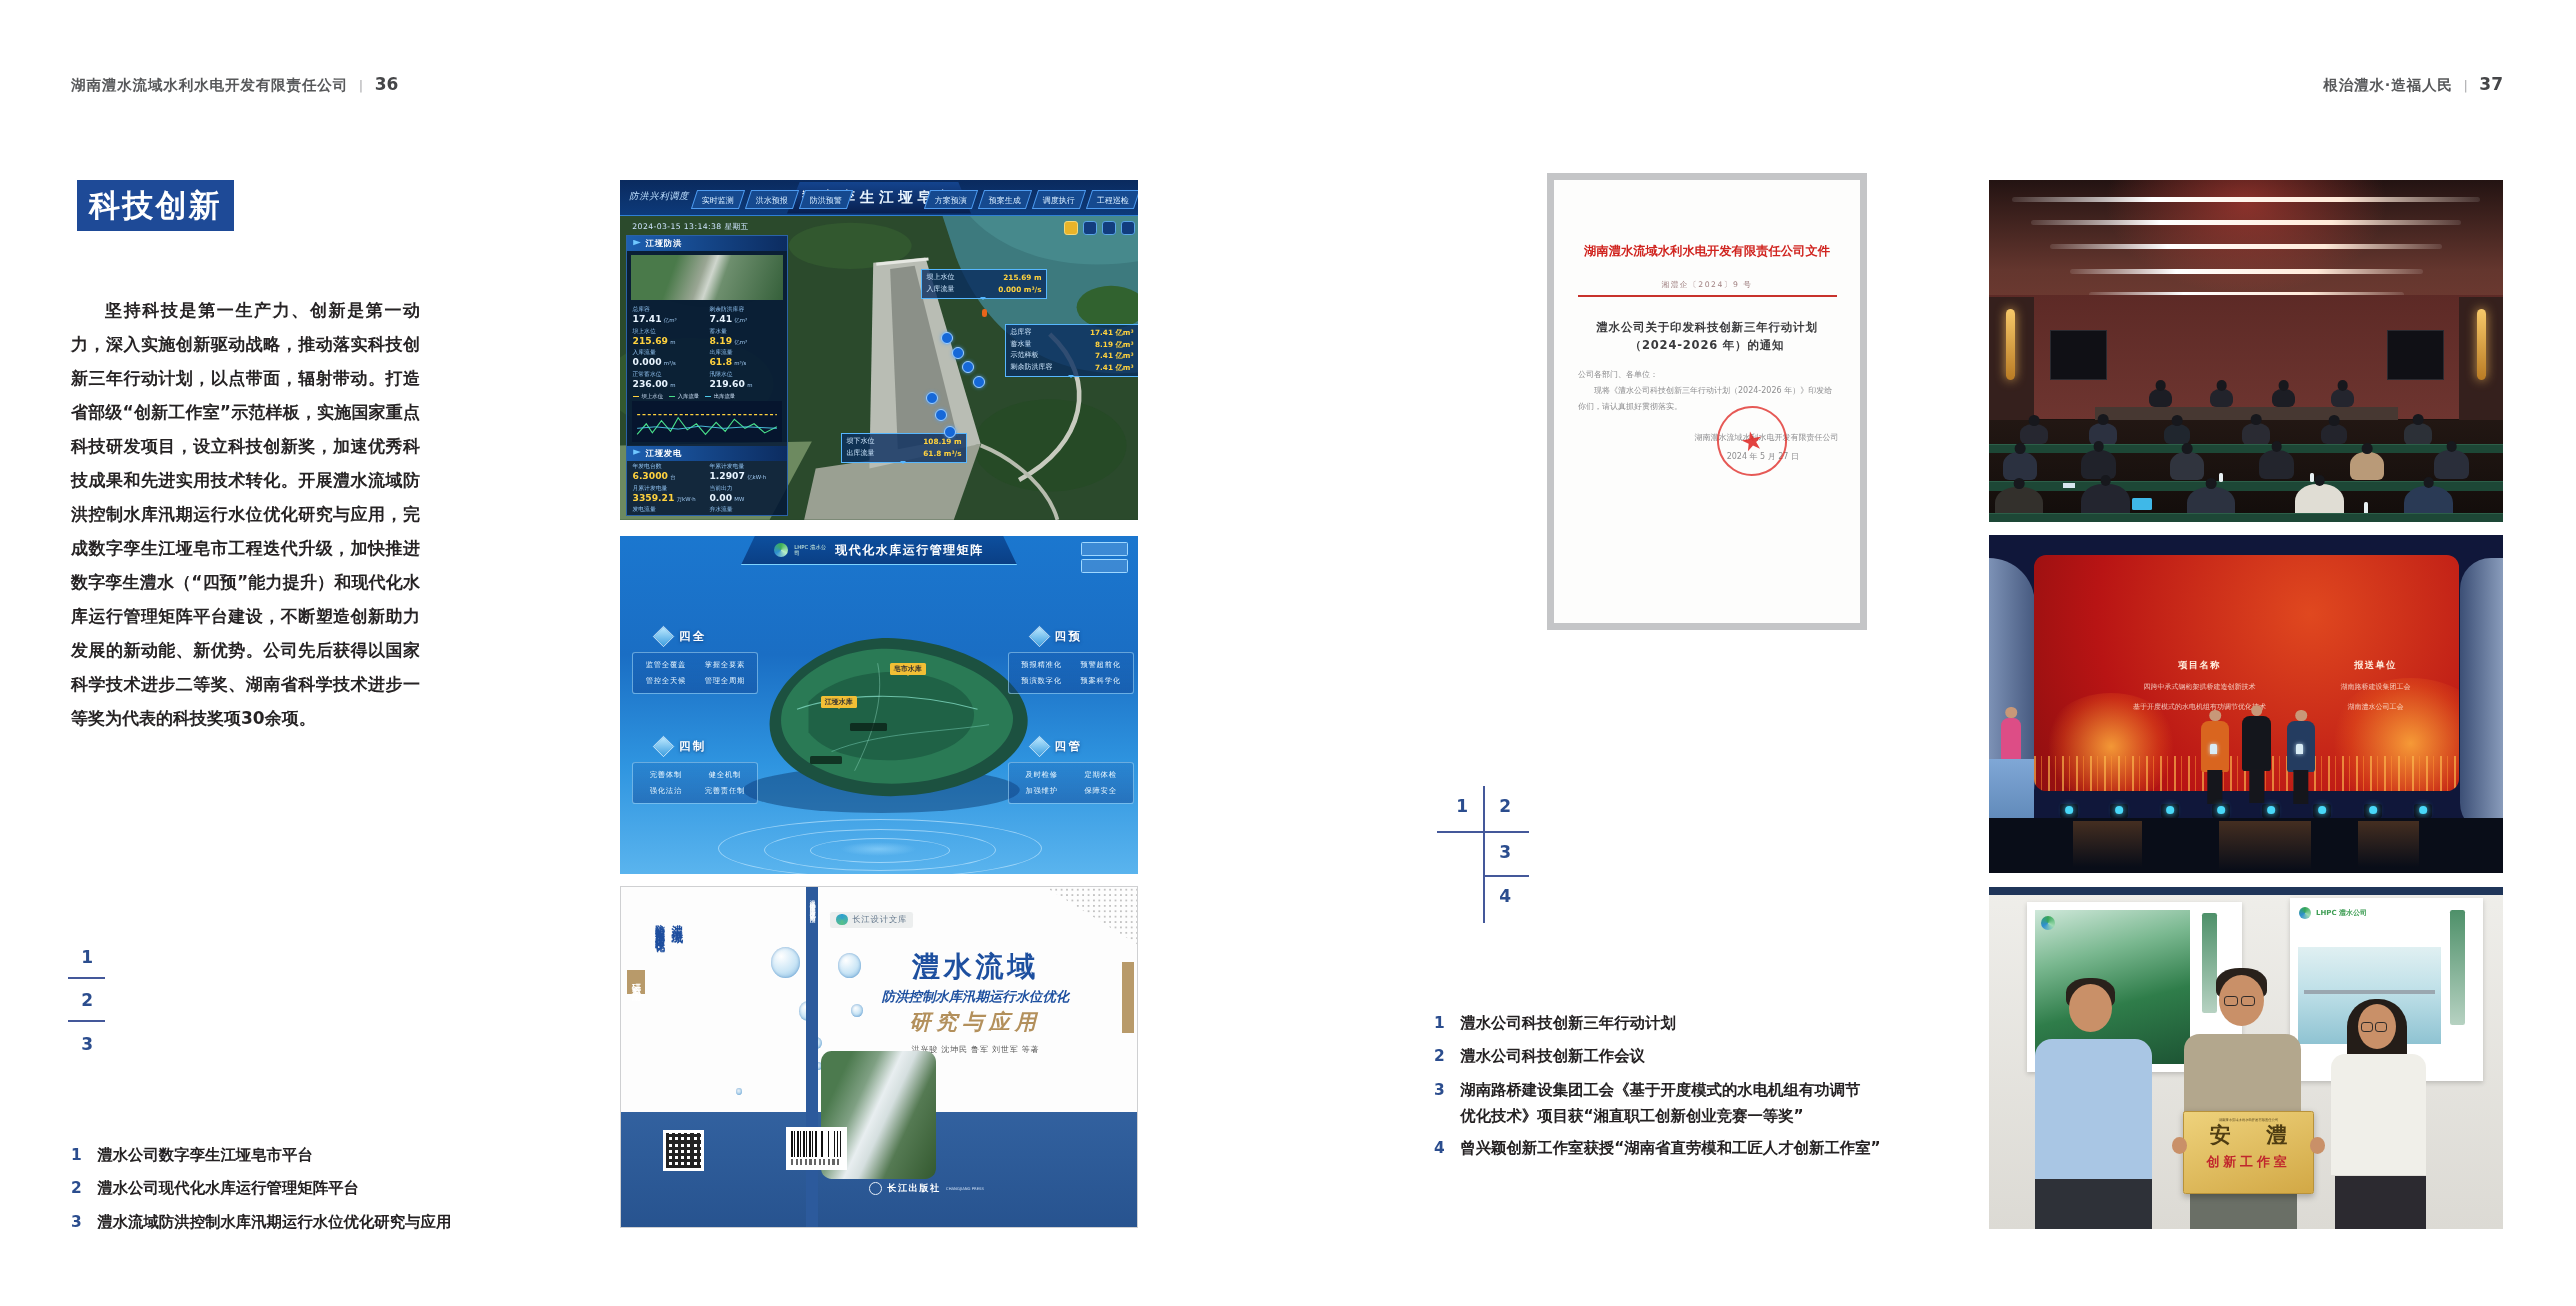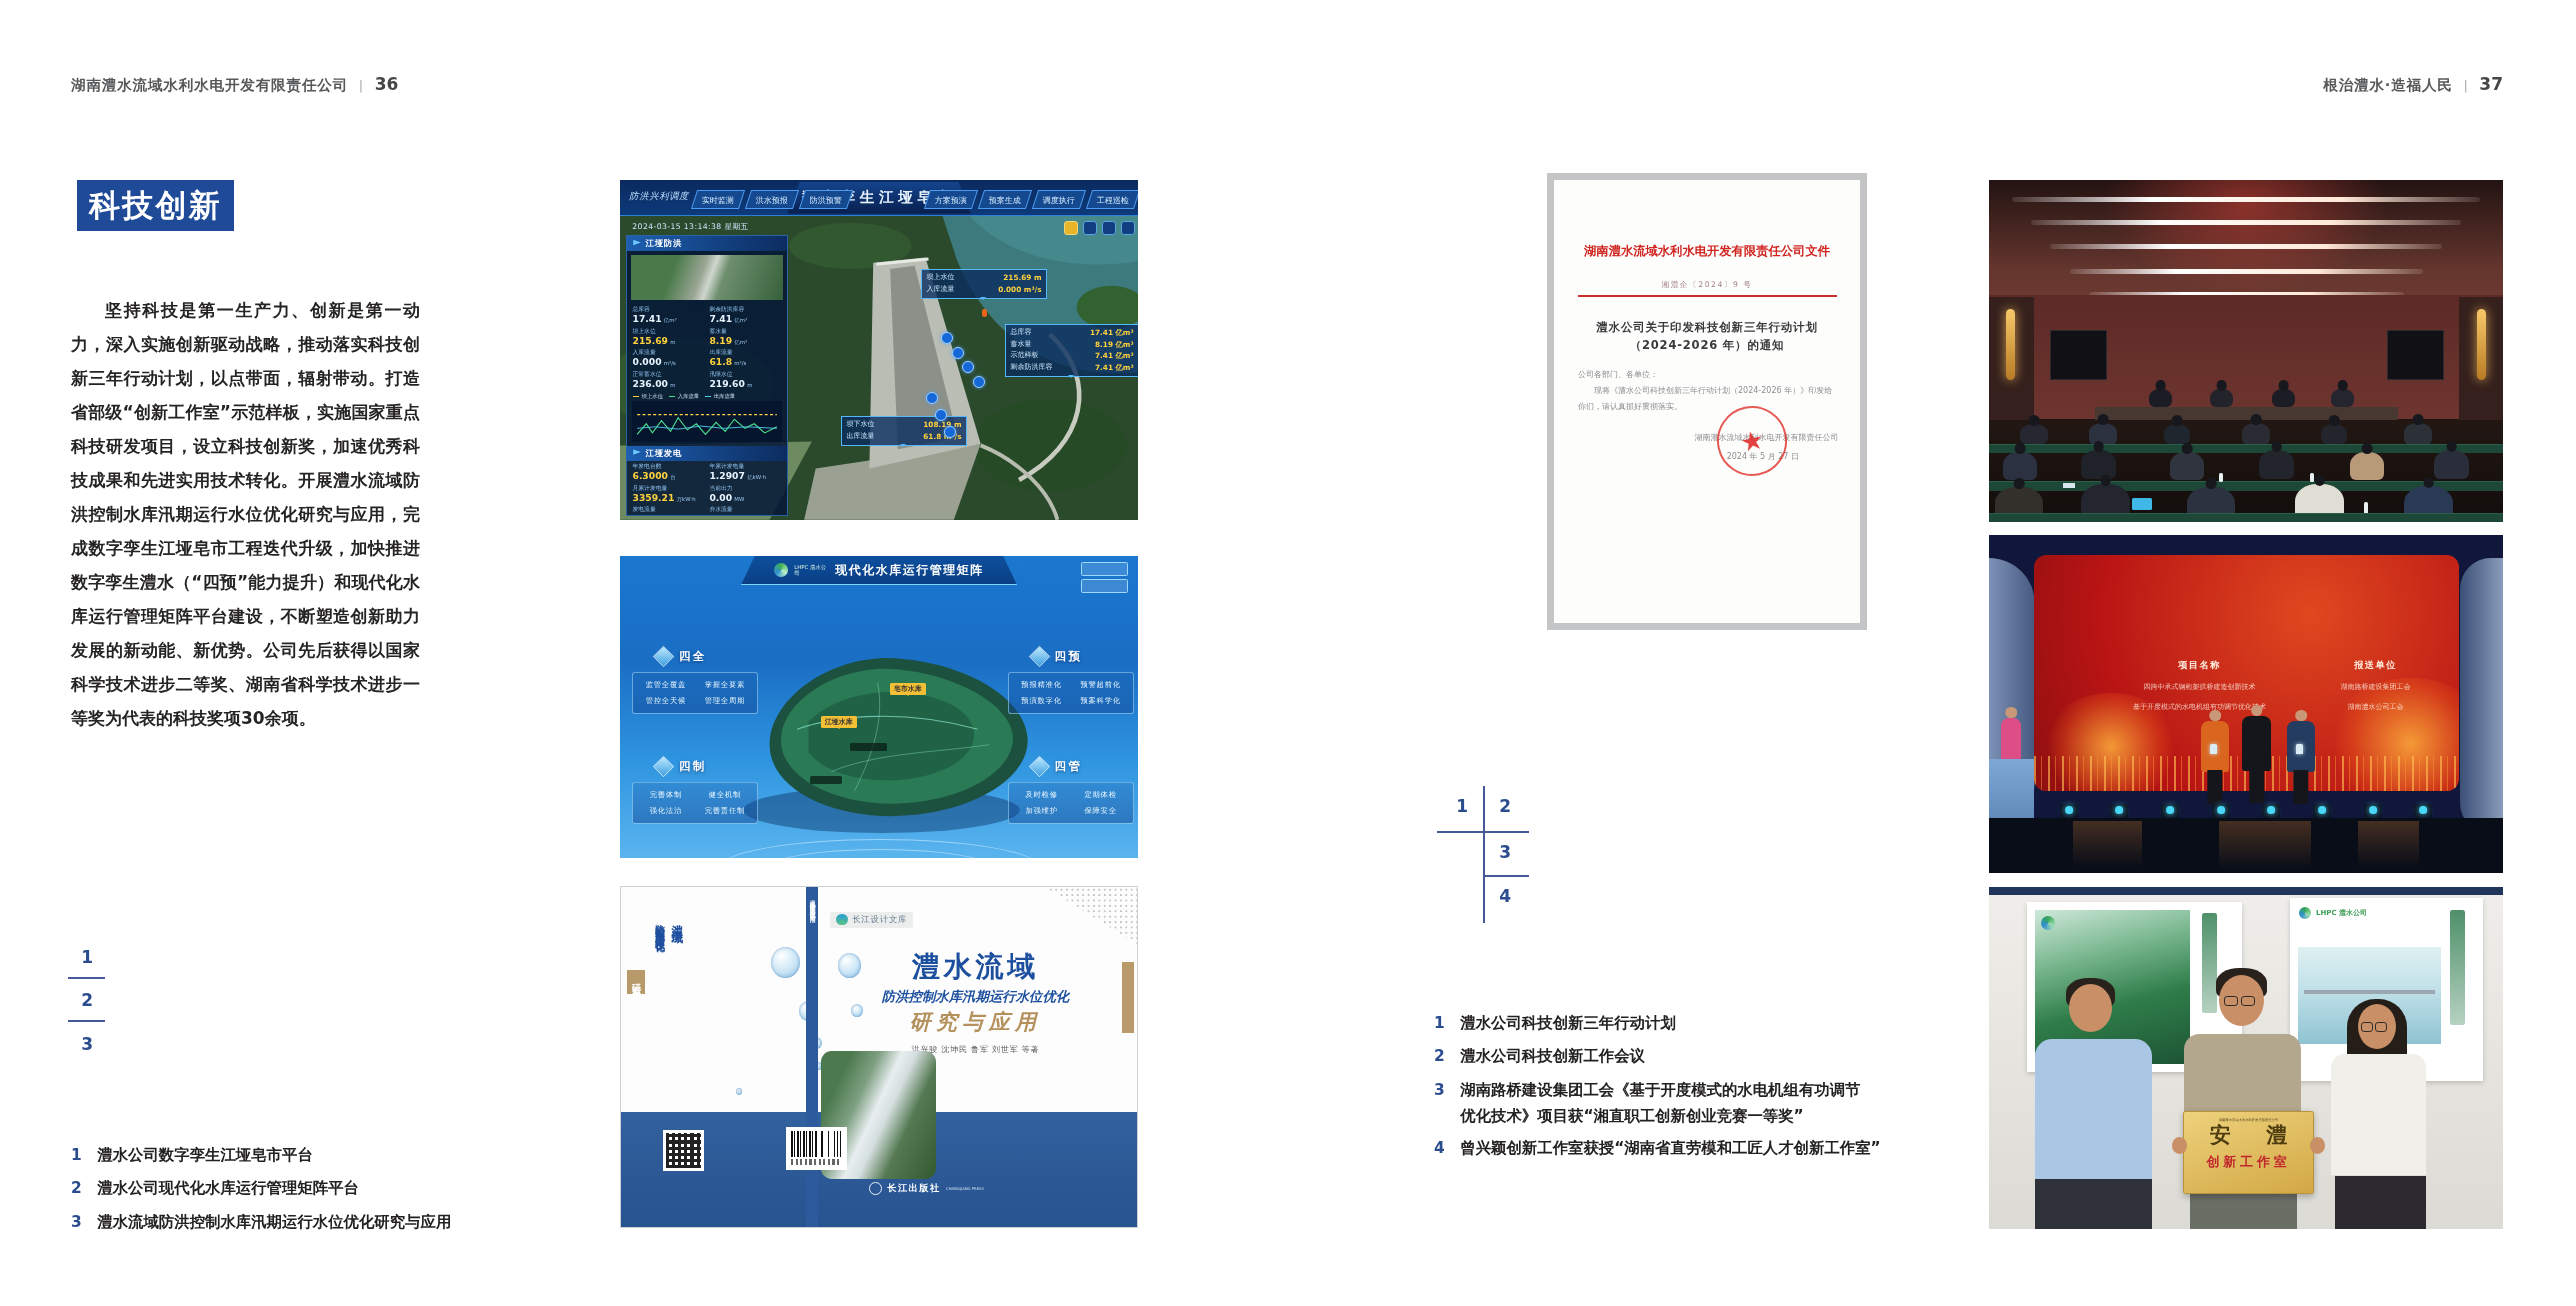--- a/index.html
+++ b/index.html
@@ -375,41 +375,41 @@
         </div>
       <div class="row">
           <em>示范样板</em>
           <b>7.41 亿m³</b>
         </div>
       <div class="row">
           <em>剩余防洪库容</em>
           <b>7.41 亿m³</b>
         </div>
     </div>
-    <div class="abs callout" style="left:221px;top:236px;width:115px">
+    <div class="abs callout" style="left:221px;top:253px;width:115px">
       <div class="row">
           <em>坝下水位</em>
           <b>108.19 m</b>
         </div>
       <div class="row">
           <em>出库流量</em>
           <b>61.8 m³/s</b>
         </div>
     </div>
     <span class="abs pin" style="left:321px;top:152px"></span>
     <span class="abs pin" style="left:332px;top:167px"></span>
     <span class="abs pin" style="left:342px;top:181px"></span>
     <span class="abs pin" style="left:353px;top:196px"></span>
     <span class="abs pin" style="left:306px;top:212px"></span>
     <span class="abs pin" style="left:315px;top:229px"></span>
     <span class="abs pin" style="left:324px;top:246px"></span>
     <span class="abs worker" style="left:362px;top:129px"></span>
   </div>
 
-  <div class="abs fig f2" style="left:620px;top:556px;width:518px;height:302px">
+  <div class="abs fig f2" style="left:620px;top:536px;width:518px;height:338px">
     <div class="abs f2-head">
       <span class="f2-logo"></span>
       <span class="f2-logo-t">LHPC 澧水公司</span>
       <b>现代化水库运行管理矩阵</b>
     </div>
     <span class="abs f2-btn" style="left:461px;top:6.1px"></span>
     <span class="abs f2-btn" style="left:461px;top:23px"></span>
 
     <svg class="abs" style="left:104px;top:81px" width="315" height="200" viewBox="0 0 410 260">
       <ellipse cx="205" cy="225" rx="180" ry="30" fill="rgba(8,48,100,.45)"></ellipse>

